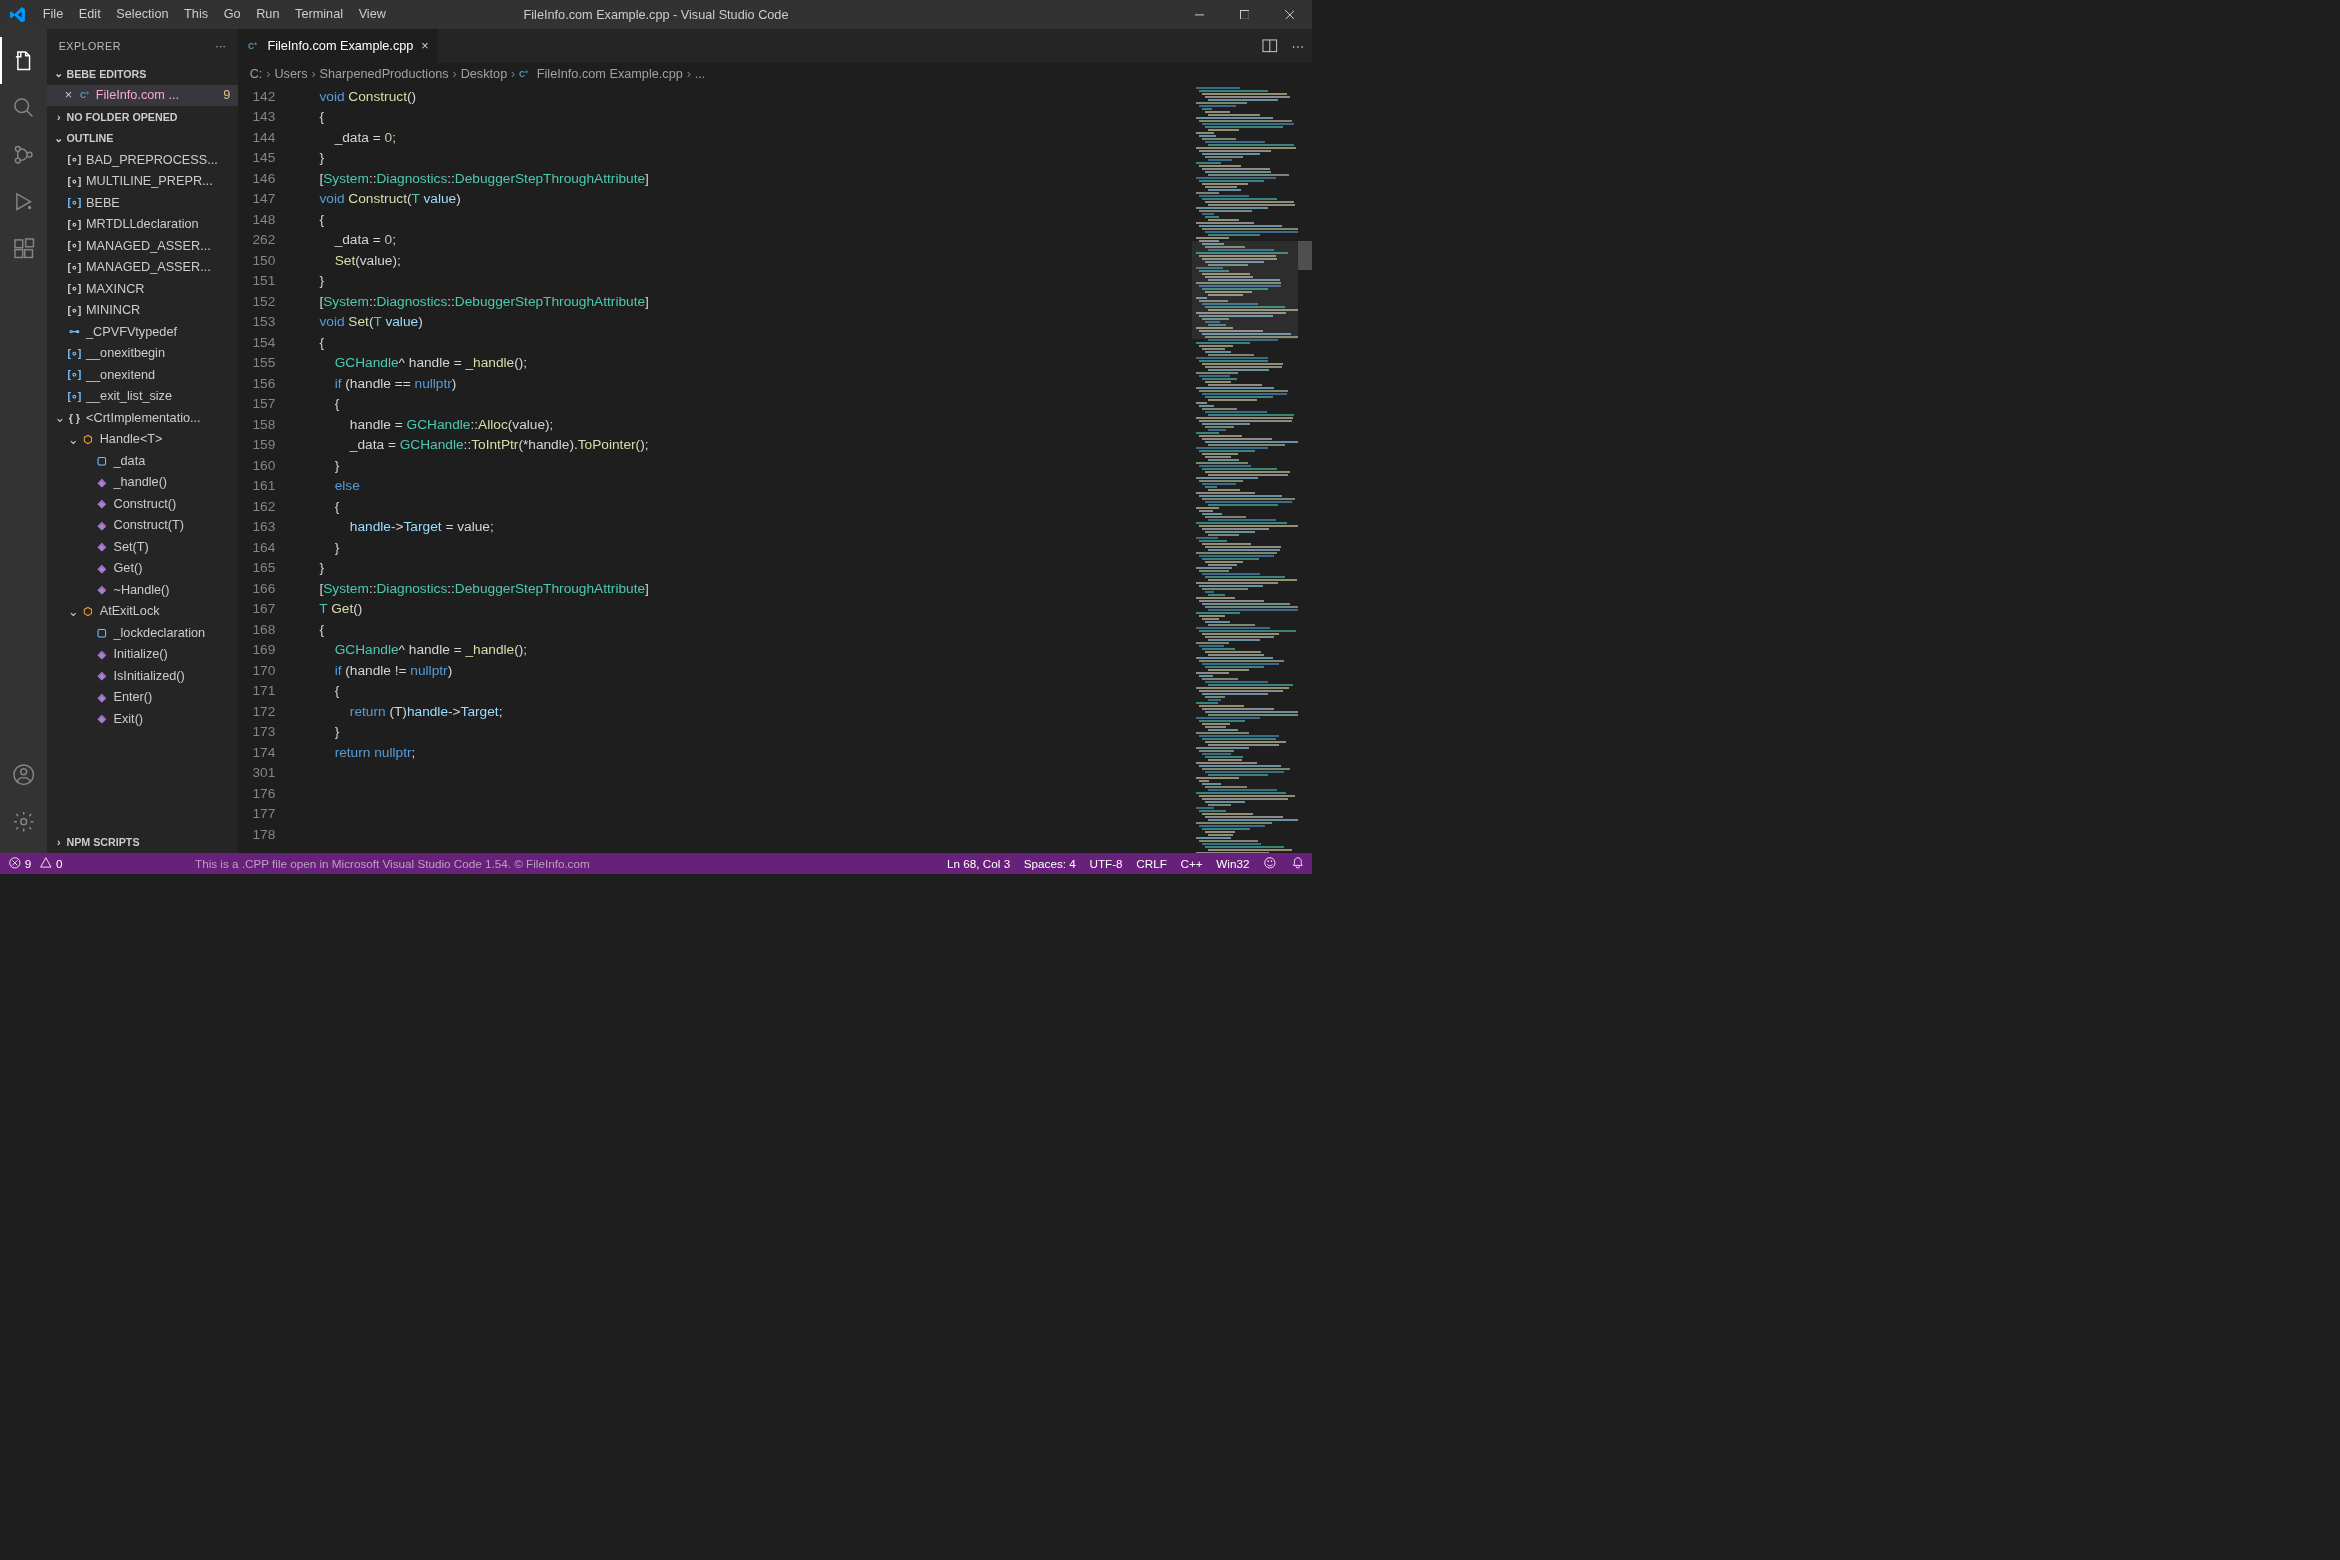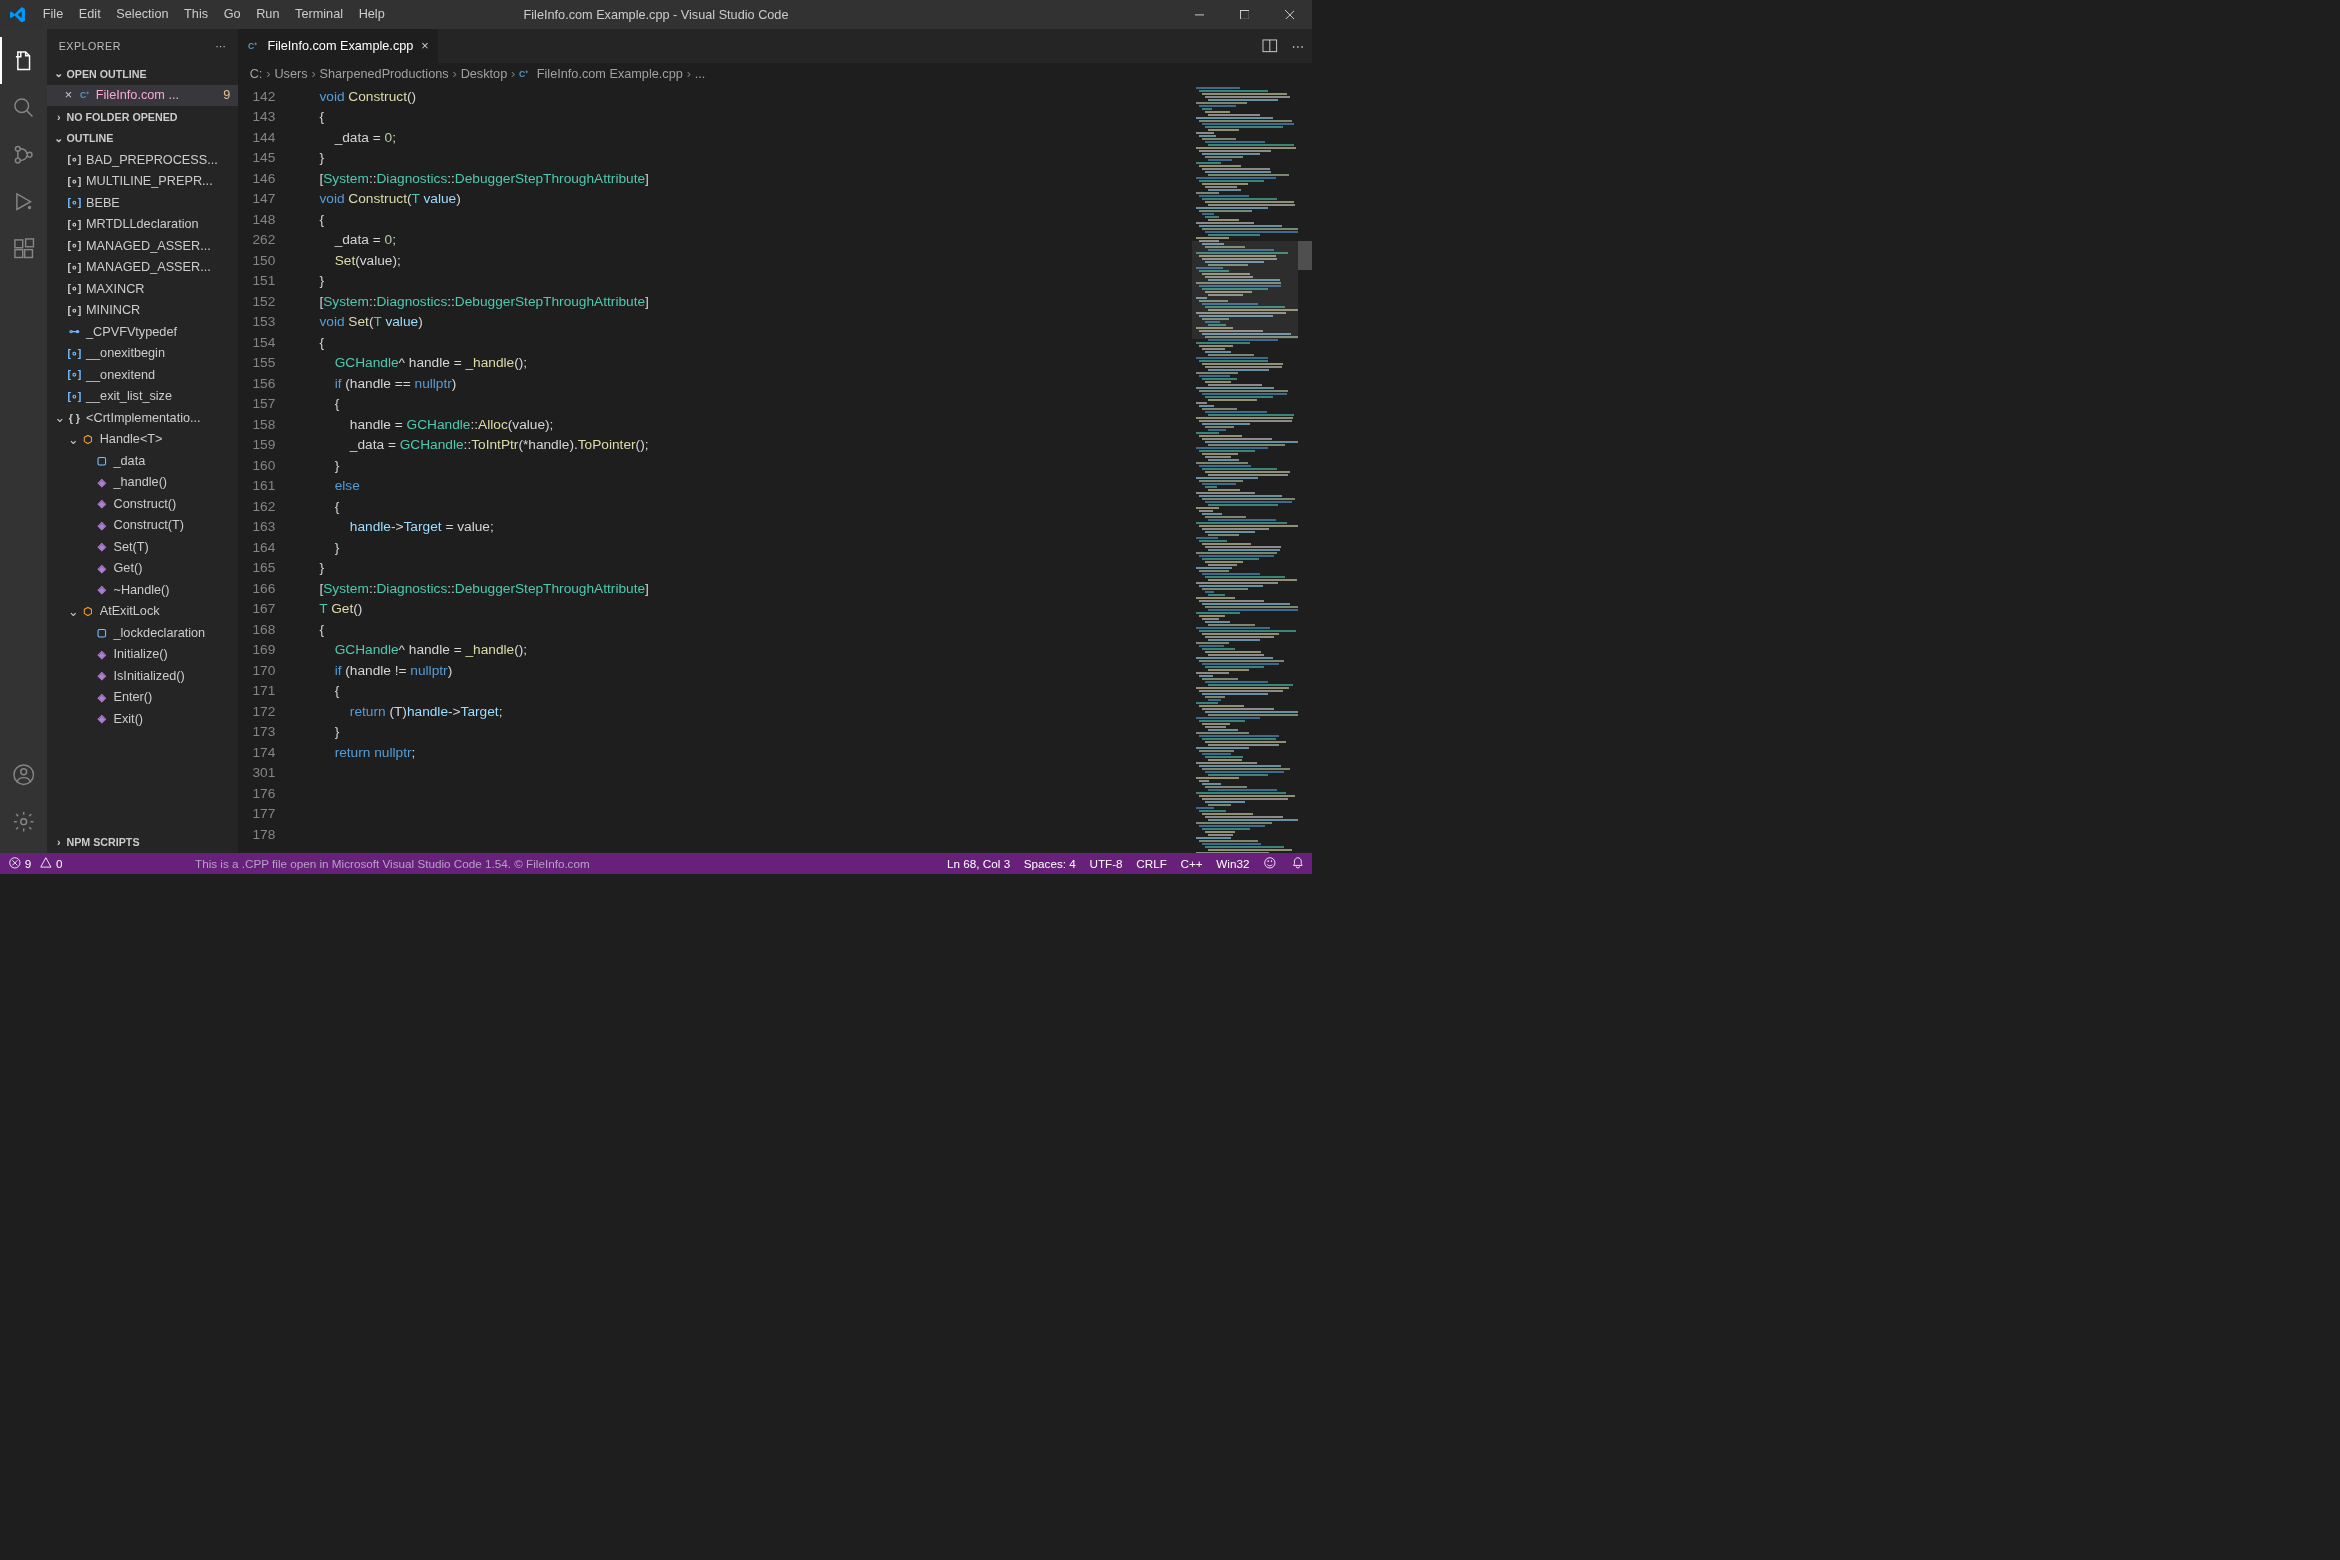--- a/index.html
+++ b/index.html
@@ -81,21 +81,21 @@
       </svg>
   </div>
   <div class="menu-bar" id="menu-bar">
       <div class="menu-item">File</div>
       <div class="menu-item">Edit</div>
       <div class="menu-item">Selection</div>
       <div class="menu-item">This</div>
       <div class="menu-item">Go</div>
       <div class="menu-item">Run</div>
       <div class="menu-item">Terminal</div>
-      <div class="menu-item">Help</div>
+      <div class="menu-item">View</div>
     </div>
   <div class="window-title">FileInfo.com Example.cpp - Visual Studio Code</div>
   <div class="window-controls">
     <div class="win-ctrl">
         <svg width="9.8" height="9.8" viewBox="0 0 10 10">
           <line x1="0" y1="5" x2="10" y2="5" stroke="#ccc"></line>
         </svg>
       </div>
     <div class="win-ctrl">
         <svg width="9.8" height="9.8" viewBox="0 0 10 10">
@@ -166,21 +166,21 @@
     </div>
   </div>
 
   <div class="sidebar">
     <div class="sidebar-header">
       <span>EXPLORER</span>
       <span class="dots">⋯</span>
     </div>
     <div class="section-header">
       <span class="chev">⌄</span>
-      <span>OPEN OUTLINE</span>
+      <span>BEBE EDITORS</span>
     </div>
     <div class="tree-item active">
       <span class="close-x">×</span>
       <span class="fico">
         <svg width="13.7" height="13.7" viewBox="0 0 16 16" style="font-size:13px">
             <text x="0" y="12" font-size="10" fill="#519aba" font-weight="bold">C⁺</text>
           </svg>
       </span>
       <span class="lbl" style="color:#f9a8d4">FileInfo.com ...</span>
       <span class="badge">9</span>

